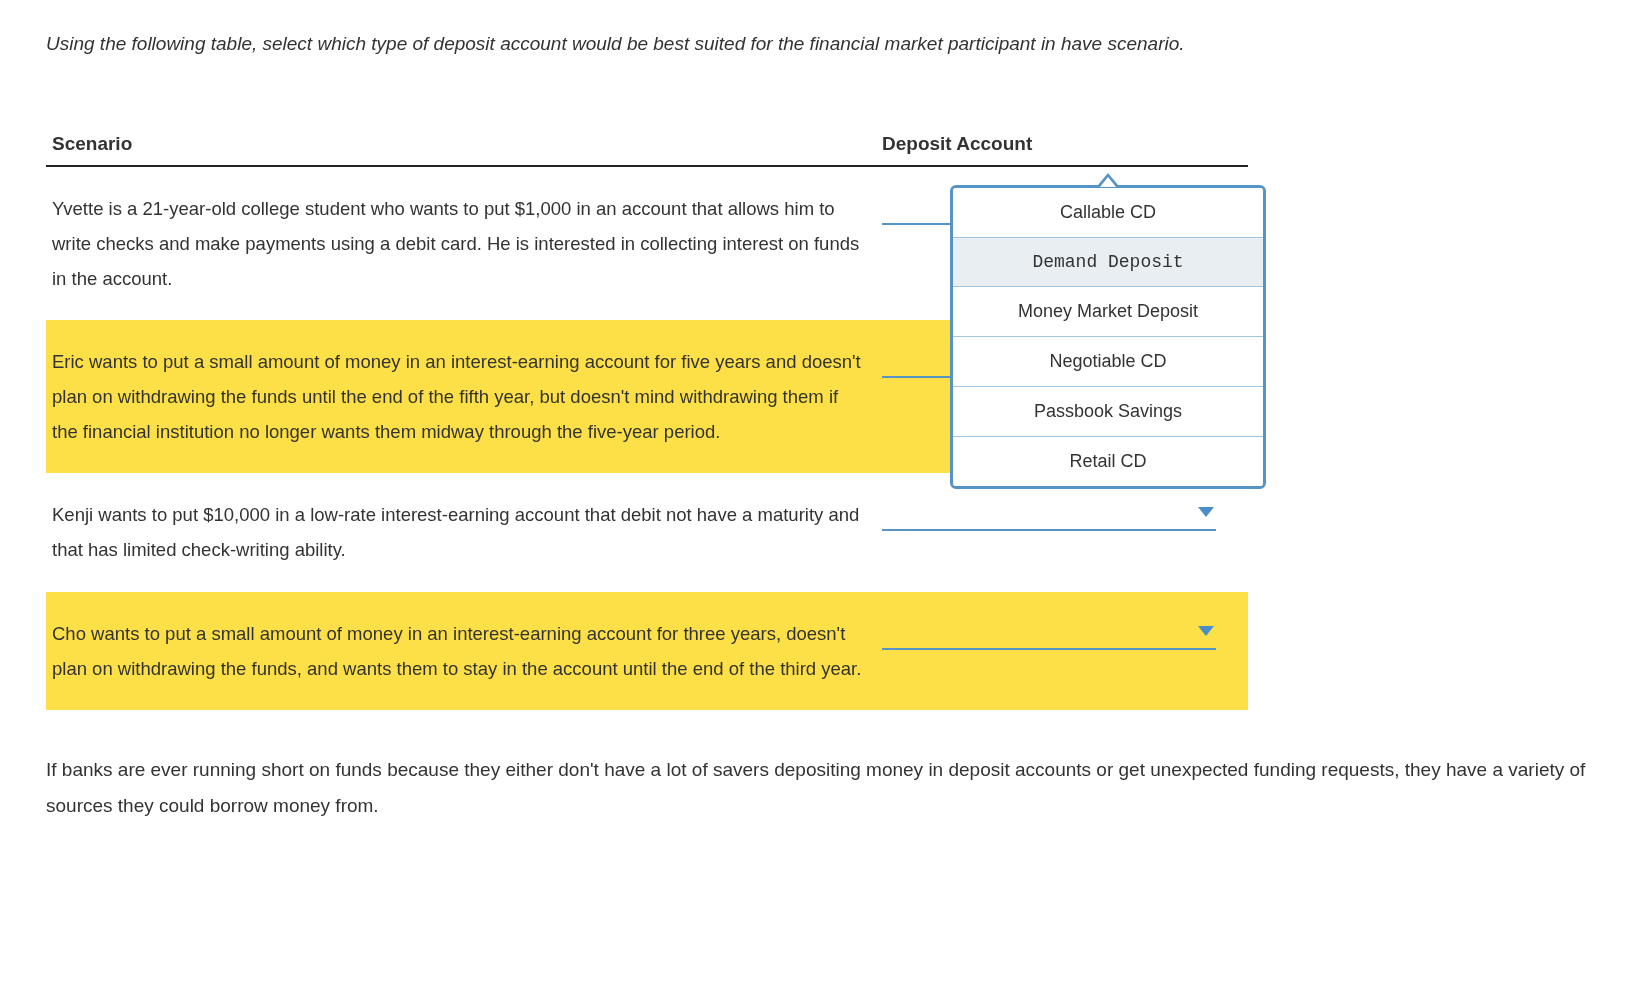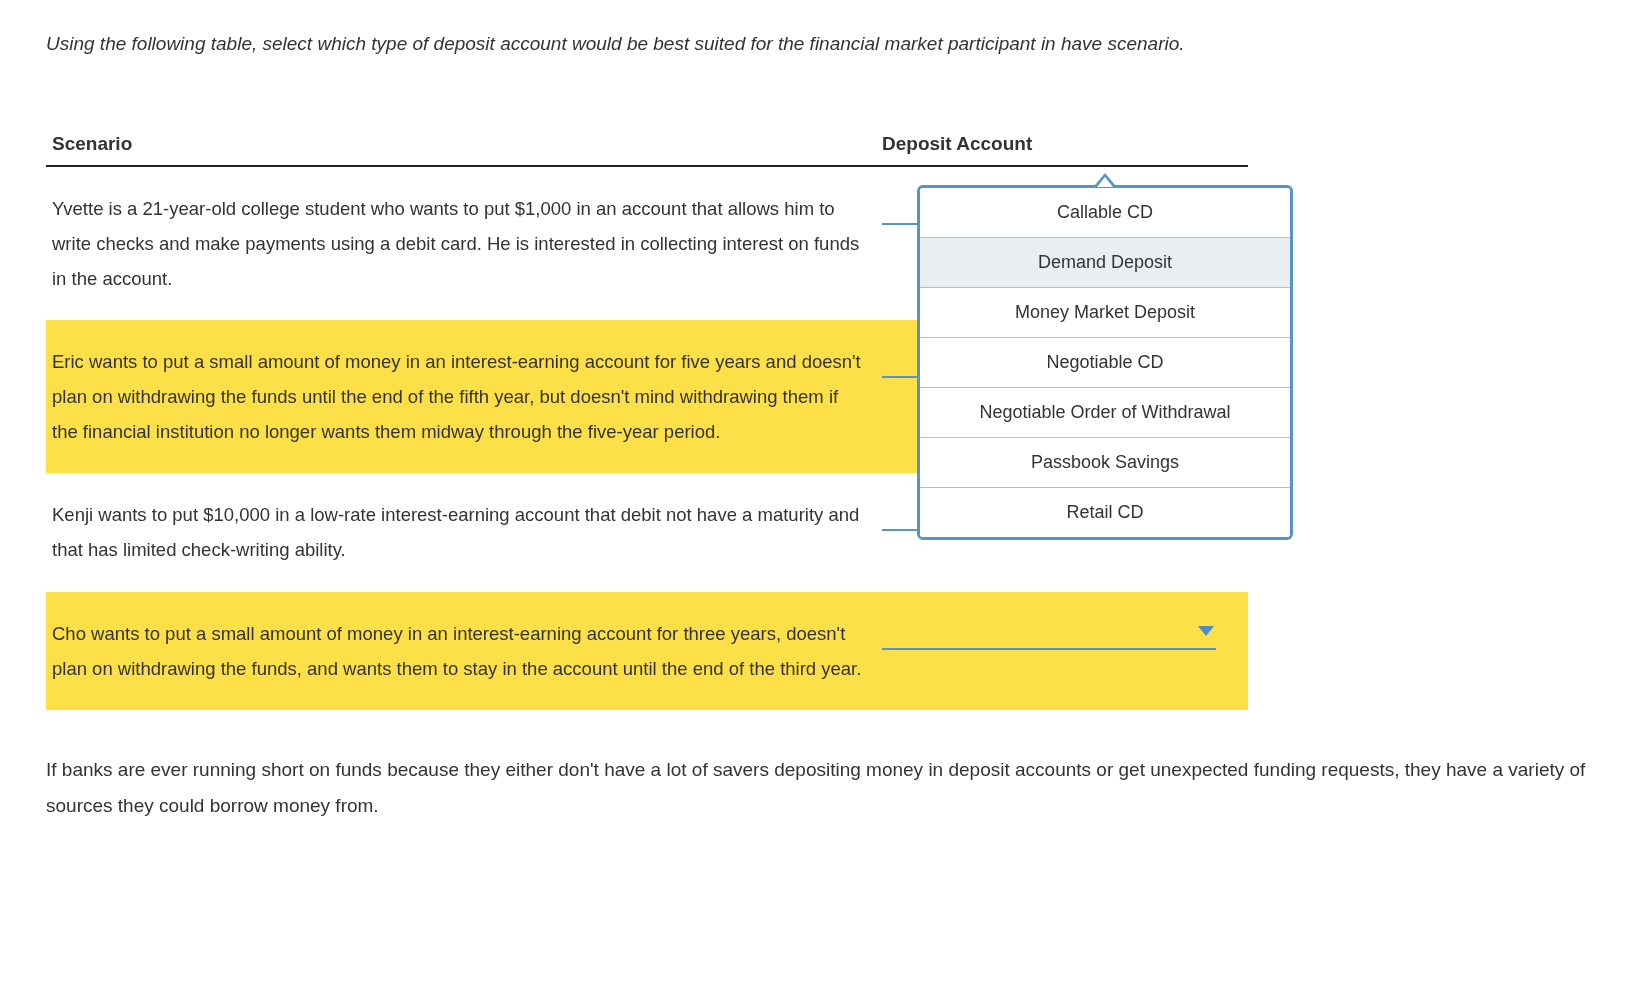--- a/index.html
+++ b/index.html
@@ -65,23 +65,23 @@
     right: 2px;
     top: 10px;
     width: 0; height: 0;
     border-left: 8px solid transparent;
     border-right: 8px solid transparent;
     border-top: 10px solid #4a8ec9;
   }
   
   .dd-open-wrap {
     position: absolute;
-    left: 871px;   
+    left: 904px;   
     top: 44px;     
-    width: 376px;
+    width: 316px;
     z-index: 50;
   }
   .dd-pointer {
     width: 0; height: 0;
     border-left: 10px solid transparent;
     border-right: 10px solid transparent;
     border-bottom: 12px solid #5794c6;
     margin: 0 auto;
   }
   .dd-pointer-inner {
@@ -102,21 +102,21 @@
   .dd-item {
     font-size: 18px;
     color: #333;
     text-align: center;
     padding: 14px 8px;
     border-top: 1px solid #9ec5e3;
     background: #fff;
     cursor: pointer;
   }
   .dd-item:first-child { border-top: none; }
-  .dd-item.hover { background: #e9eef2; }
+  .dd-item.hover { background: #e9eef2; font-family: Liberation Mono, monospace; }
   .footer-text {
     font-size: 19px;
     line-height: 1.9;
     margin-top: 42px;
     max-width: 1560px;
   }
   .table-wrap { position: relative; }
 </style>
 </head>
 <body>
@@ -177,21 +177,20 @@
     </table>
 
     <div class="dd-open-wrap">
       <div class="dd-pointer"></div>
       <div class="dd-pointer-inner"></div>
       <div class="dd-list" id="dd-list">
           <div class="dd-item">Callable CD</div>
           <div class="dd-item hover">Demand Deposit</div>
           <div class="dd-item">Money Market Deposit</div>
           <div class="dd-item">Negotiable CD</div>
-          <div class="dd-item">Negotiable Order of Withdrawal</div>
           <div class="dd-item">Passbook Savings</div>
           <div class="dd-item">Retail CD</div>
         </div>
     </div>
   </div>
 
   <div class="footer-text">If banks are ever running short on funds because they either don't have a lot of savers depositing money in deposit accounts or get unexpected funding requests, they have a variety of sources they could borrow money from.</div>
 </div>
 
 </body></html>

